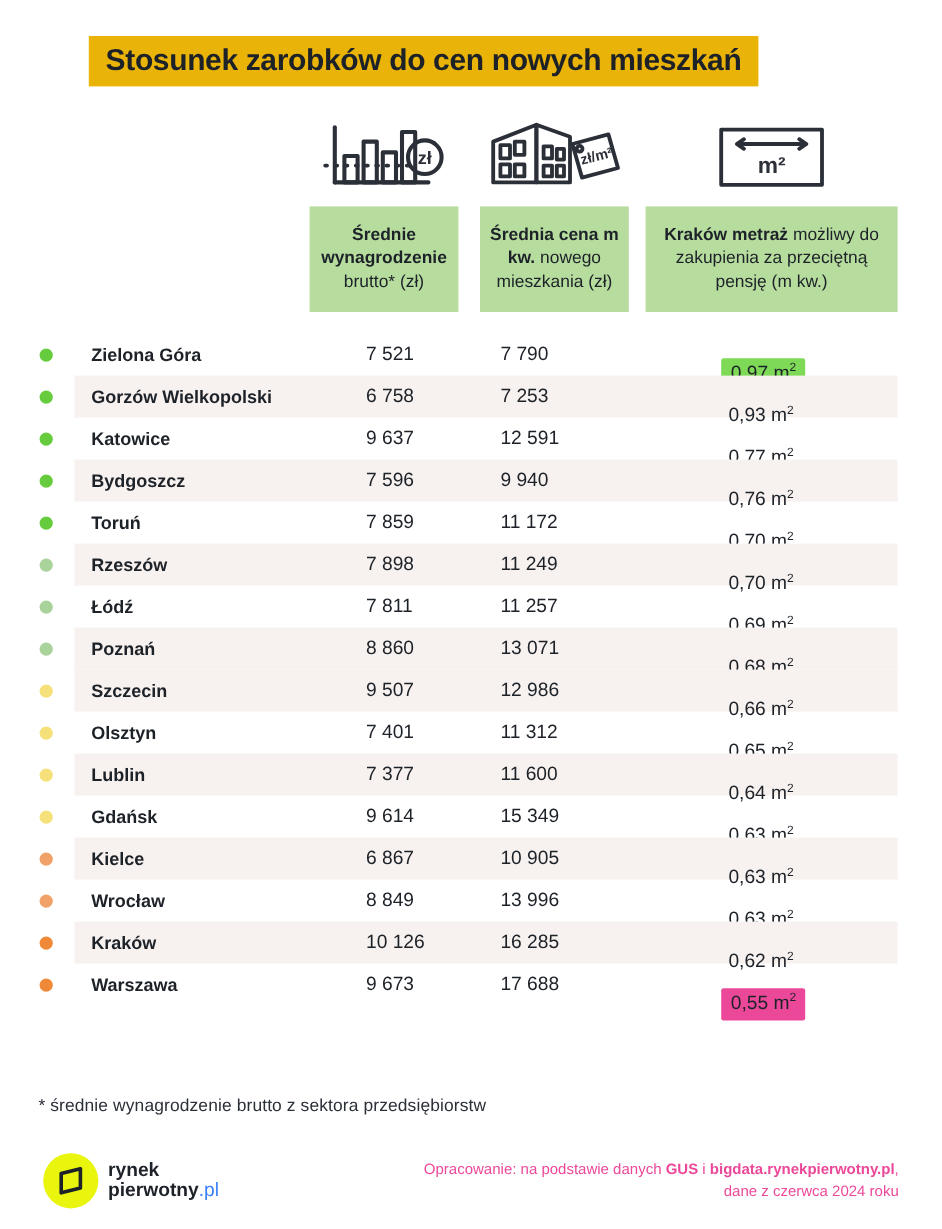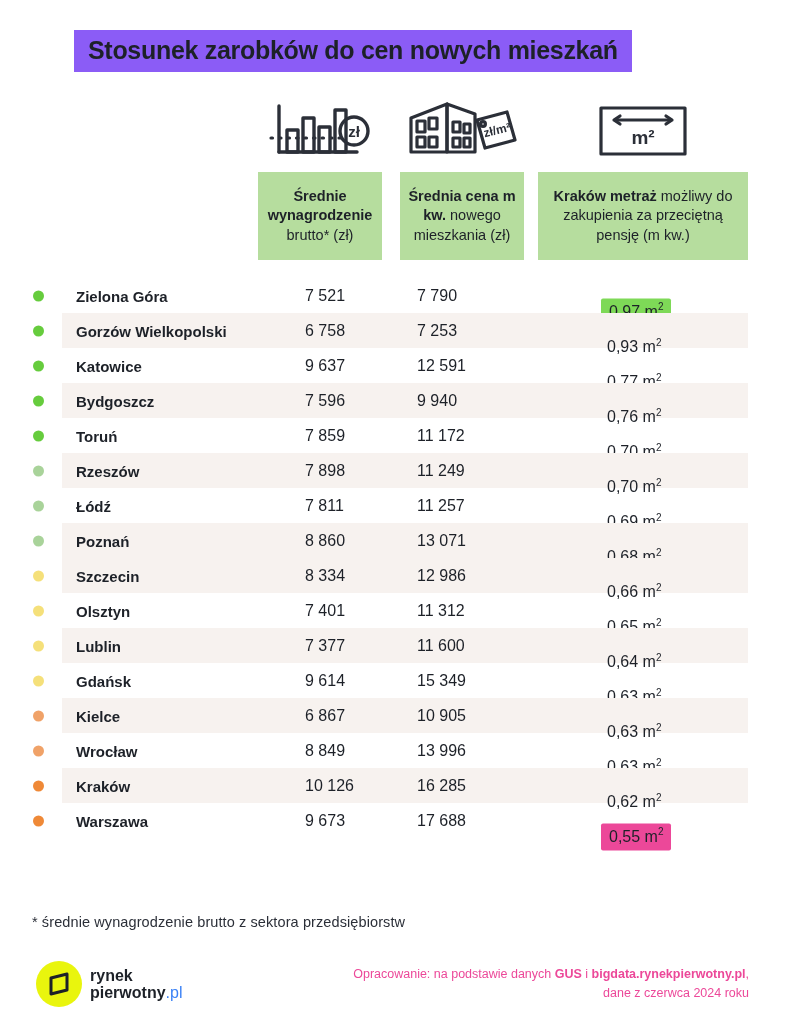--- a/index.html
+++ b/index.html
@@ -10,21 +10,21 @@
     color:#2b2f38;
     position:relative;
     overflow:hidden;
   }
   .page{position:relative;width:785px;height:1024px;}
 
   
   .title-wrap{position:absolute;left:74px;top:30px;}
   .title{
     display:inline-block;
-    background:#8b5cf6;
+    background:#eab308;
     color:#1d2128;
     font-size:25px;
     font-weight:bold;
     letter-spacing:-0.3px;
     padding:7px 14px 9px 14px;
     line-height:1.05;
     white-space:nowrap;
   }
 
   
@@ -255,21 +255,21 @@
         <span class="dot" style="background: rgb(169, 211, 154);"></span>
         <span class="city">Poznań</span>
         <span class="val v1">8 860</span>
         <span class="val v2">13 071</span>
         <span class="val v3">0,68 m<sup>2</sup></span>
       </div>
       <div class="row">
         <div class="stripe"></div>
         <span class="dot" style="background: rgb(245, 224, 122);"></span>
         <span class="city">Szczecin</span>
-        <span class="val v1">8 334</span>
+        <span class="val v1">9 507</span>
         <span class="val v2">12 986</span>
         <span class="val v3">0,66 m<sup>2</sup></span>
       </div>
       <div class="row odd">
         <div class="stripe"></div>
         <span class="dot" style="background: rgb(245, 224, 122);"></span>
         <span class="city">Olsztyn</span>
         <span class="val v1">7 401</span>
         <span class="val v2">11 312</span>
         <span class="val v3">0,65 m<sup>2</sup></span>

